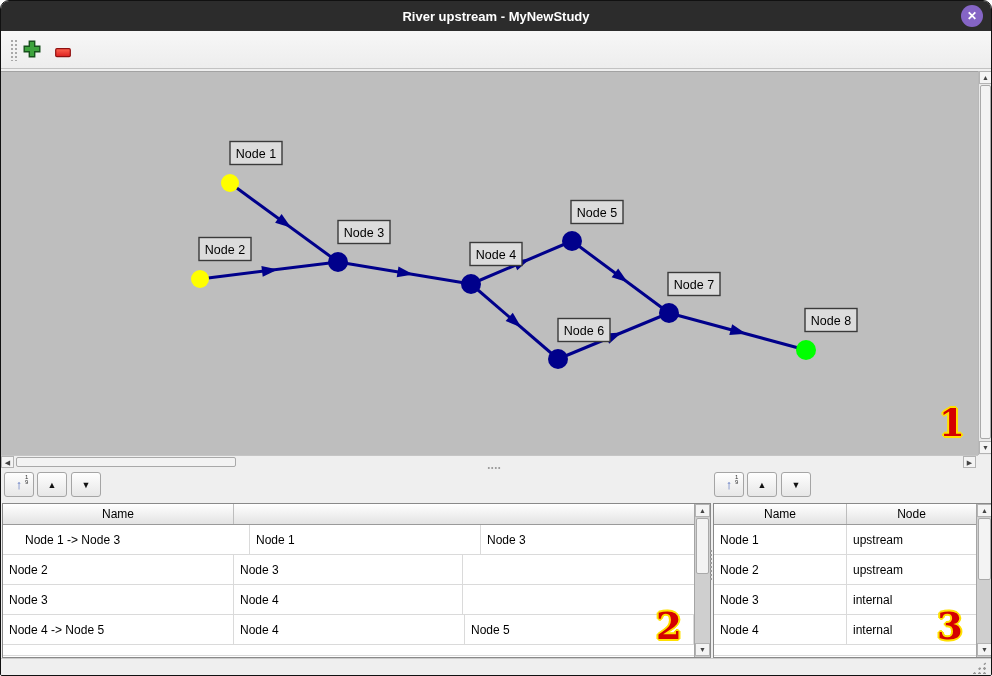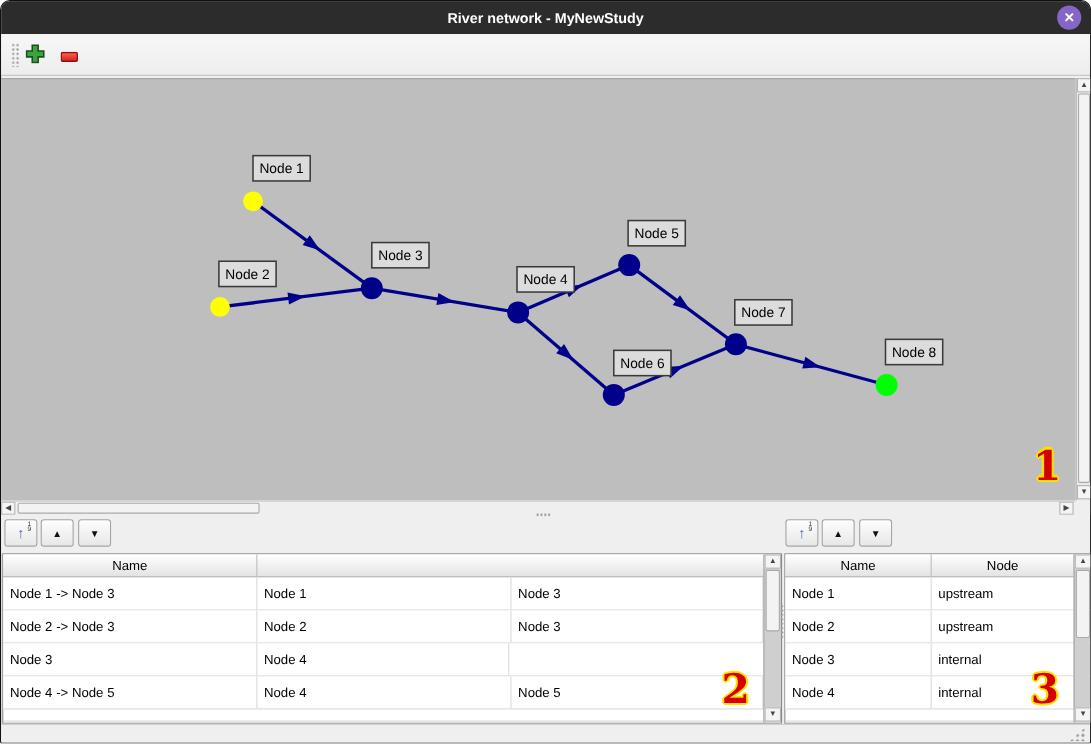--- a/index.html
+++ b/index.html
@@ -121,21 +121,21 @@
     text-shadow:-2px 0 #ffe000, 2px 0 #ffe000, 0 -2px #ffe000, 0 2px #ffe000,
                 -1px -1px #ffe000, 1px -1px #ffe000, -1px 1px #ffe000, 1px 1px #ffe000;
   }
 </style>
 </head>
 <body>
 
 <div class="window">
 
   <div class="titlebar">
-    <span>River network - MyNewStudy</span>
+    <span>River upstream - MyNewStudy</span>
     <span class="close-btn">
       <span>✕</span>
     </span>
   </div>
 
   <div class="toolbar">
     <span class="tb-grip"></span>
     <span class="tb-icon" style="left:22px; top:9px;">
       <svg width="18" height="18" viewBox="0 0 18 18">
         <path d="M6.3 1.2 H11.7 V6.3 H16.8 V11.7 H11.7 V16.8 H6.3 V11.7 H1.2 V6.3 H6.3 Z" fill="#3da33d" stroke="#17511c" stroke-width="1.4"></path>
@@ -254,26 +254,25 @@
   <span class="tool-btn" style="left:780px;">
       <span>▼</span>
     </span>
 
   <div class="panel panel-left">
     <div id="reaches-table">
         <div class="tbl-header">
           <div class="cell" style="width: 231px;">Name</div>
         </div>
         <div class="tbl-row">
-          <div class="cell" style="width: 231px;">Node 1 -&gt; Node 3</div>
+          <div class="cell" style="width: 231px; margin-left: 16px;">Node 1 -&gt; Node 3</div>
           <div class="cell" style="width: 231px;">Node 1</div>
           <div class="cell" style="width: 229px;">Node 3</div>
         </div>
         <div class="tbl-row">
-          <div class="cell" style="width: 231px;">Node 2 -&gt; Node 3</div>
           <div class="cell" style="width: 231px;">Node 2</div>
           <div class="cell" style="width: 229px;">Node 3</div>
         </div>
         <div class="tbl-row">
           <div class="cell" style="width: 231px;">Node 3</div>
           <div class="cell" style="width: 229px;">Node 4</div>
         </div>
         <div class="tbl-row">
           <div class="cell" style="width: 231px; text-align: right;">Node 4 -&gt; Node 5</div>
           <div class="cell" style="width: 231px;">Node 4</div>

